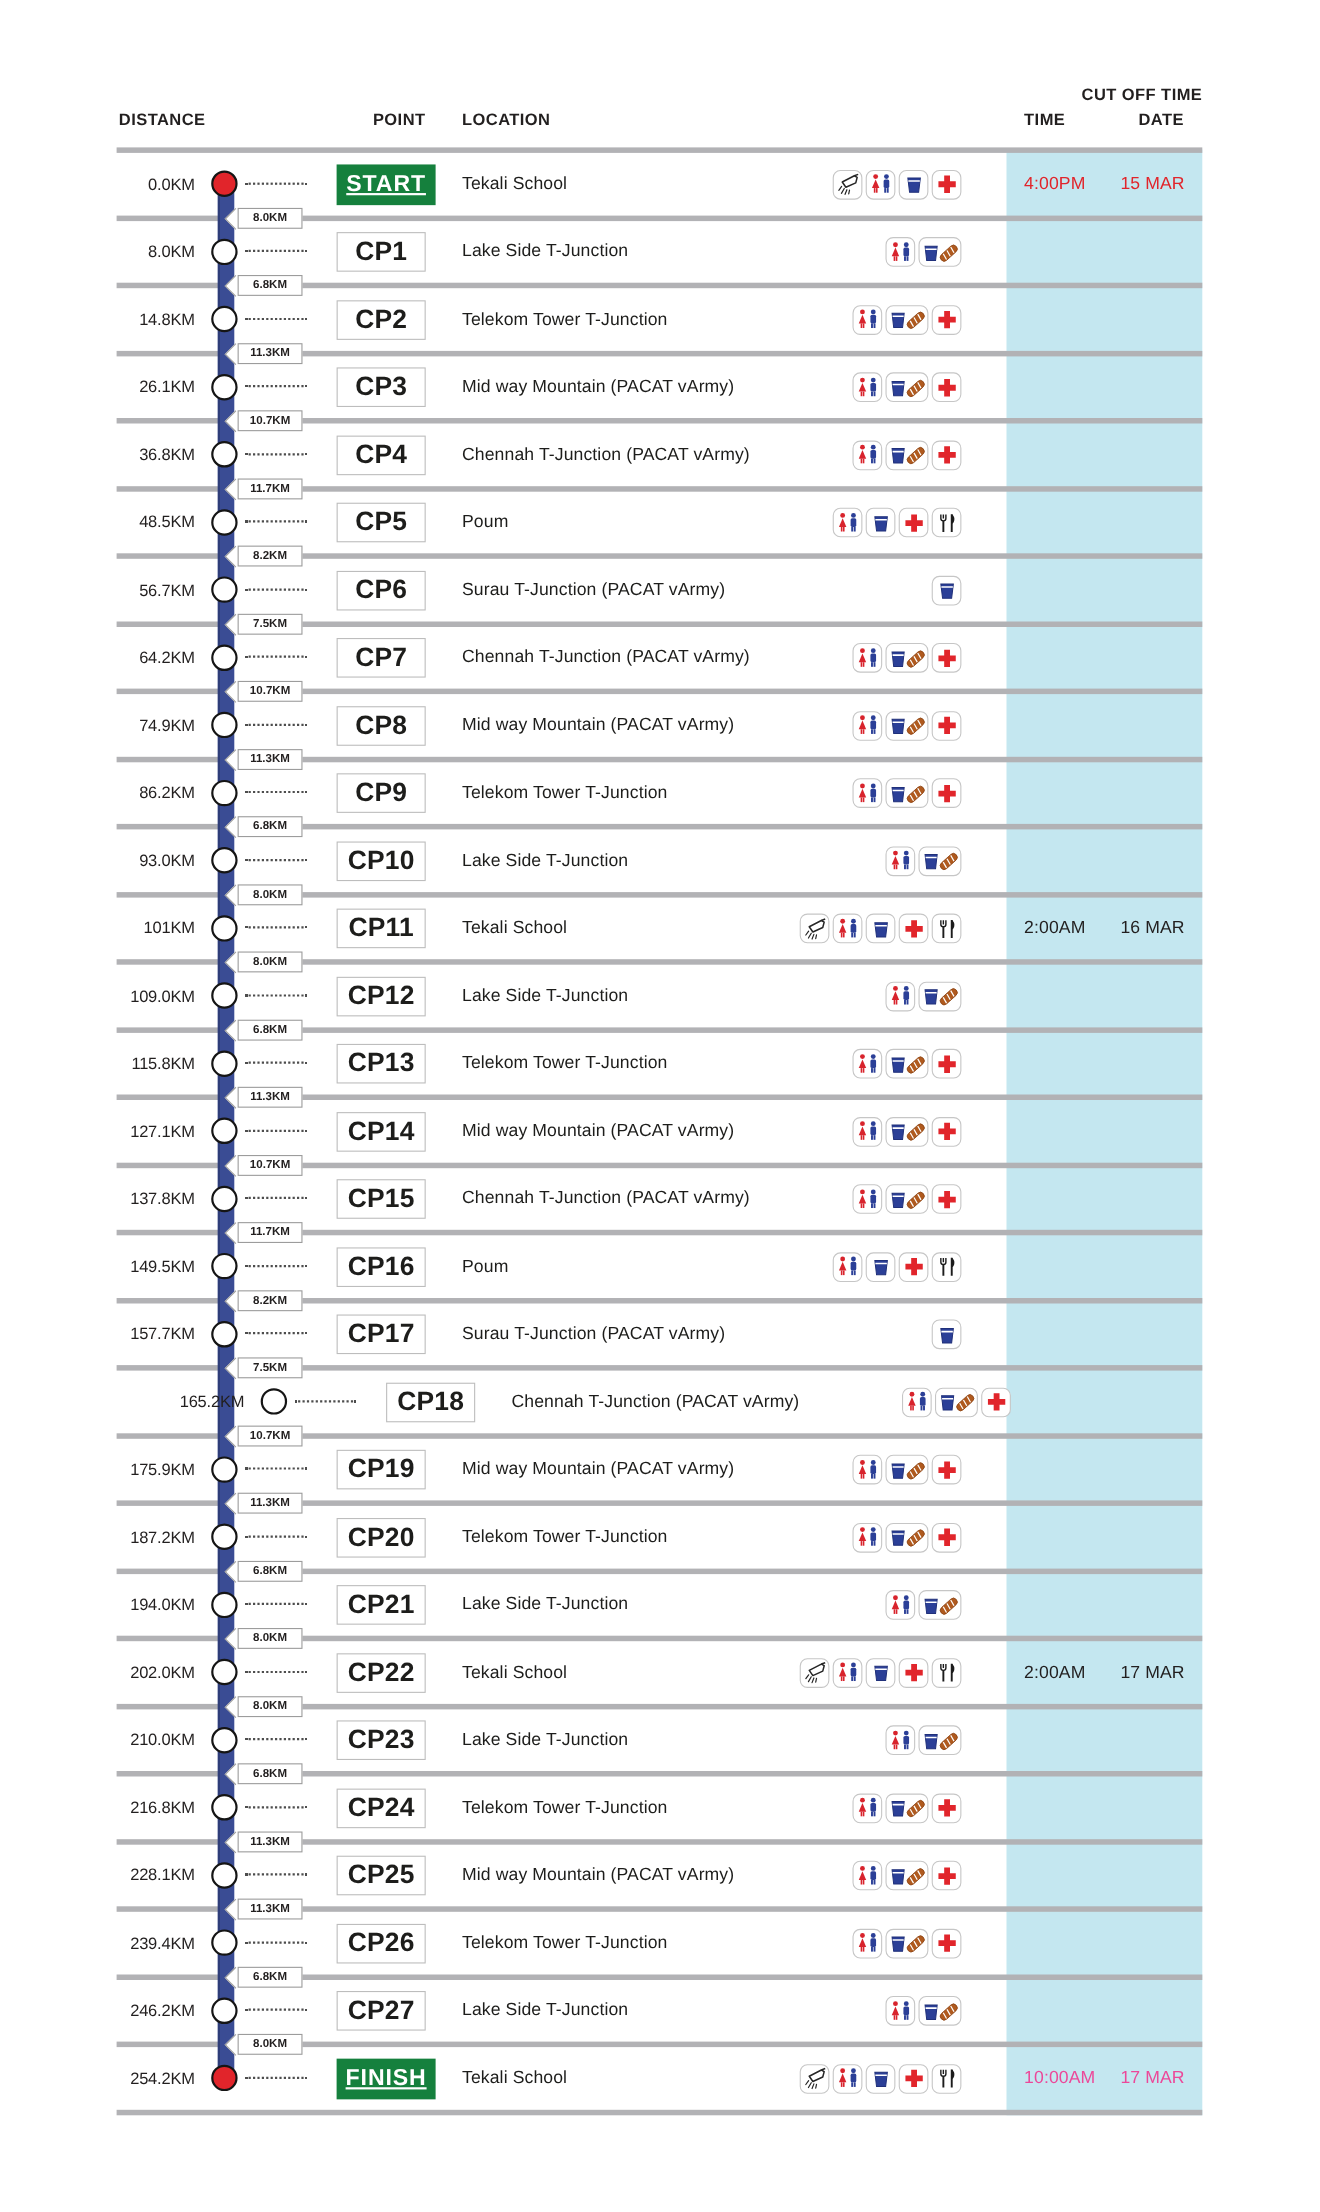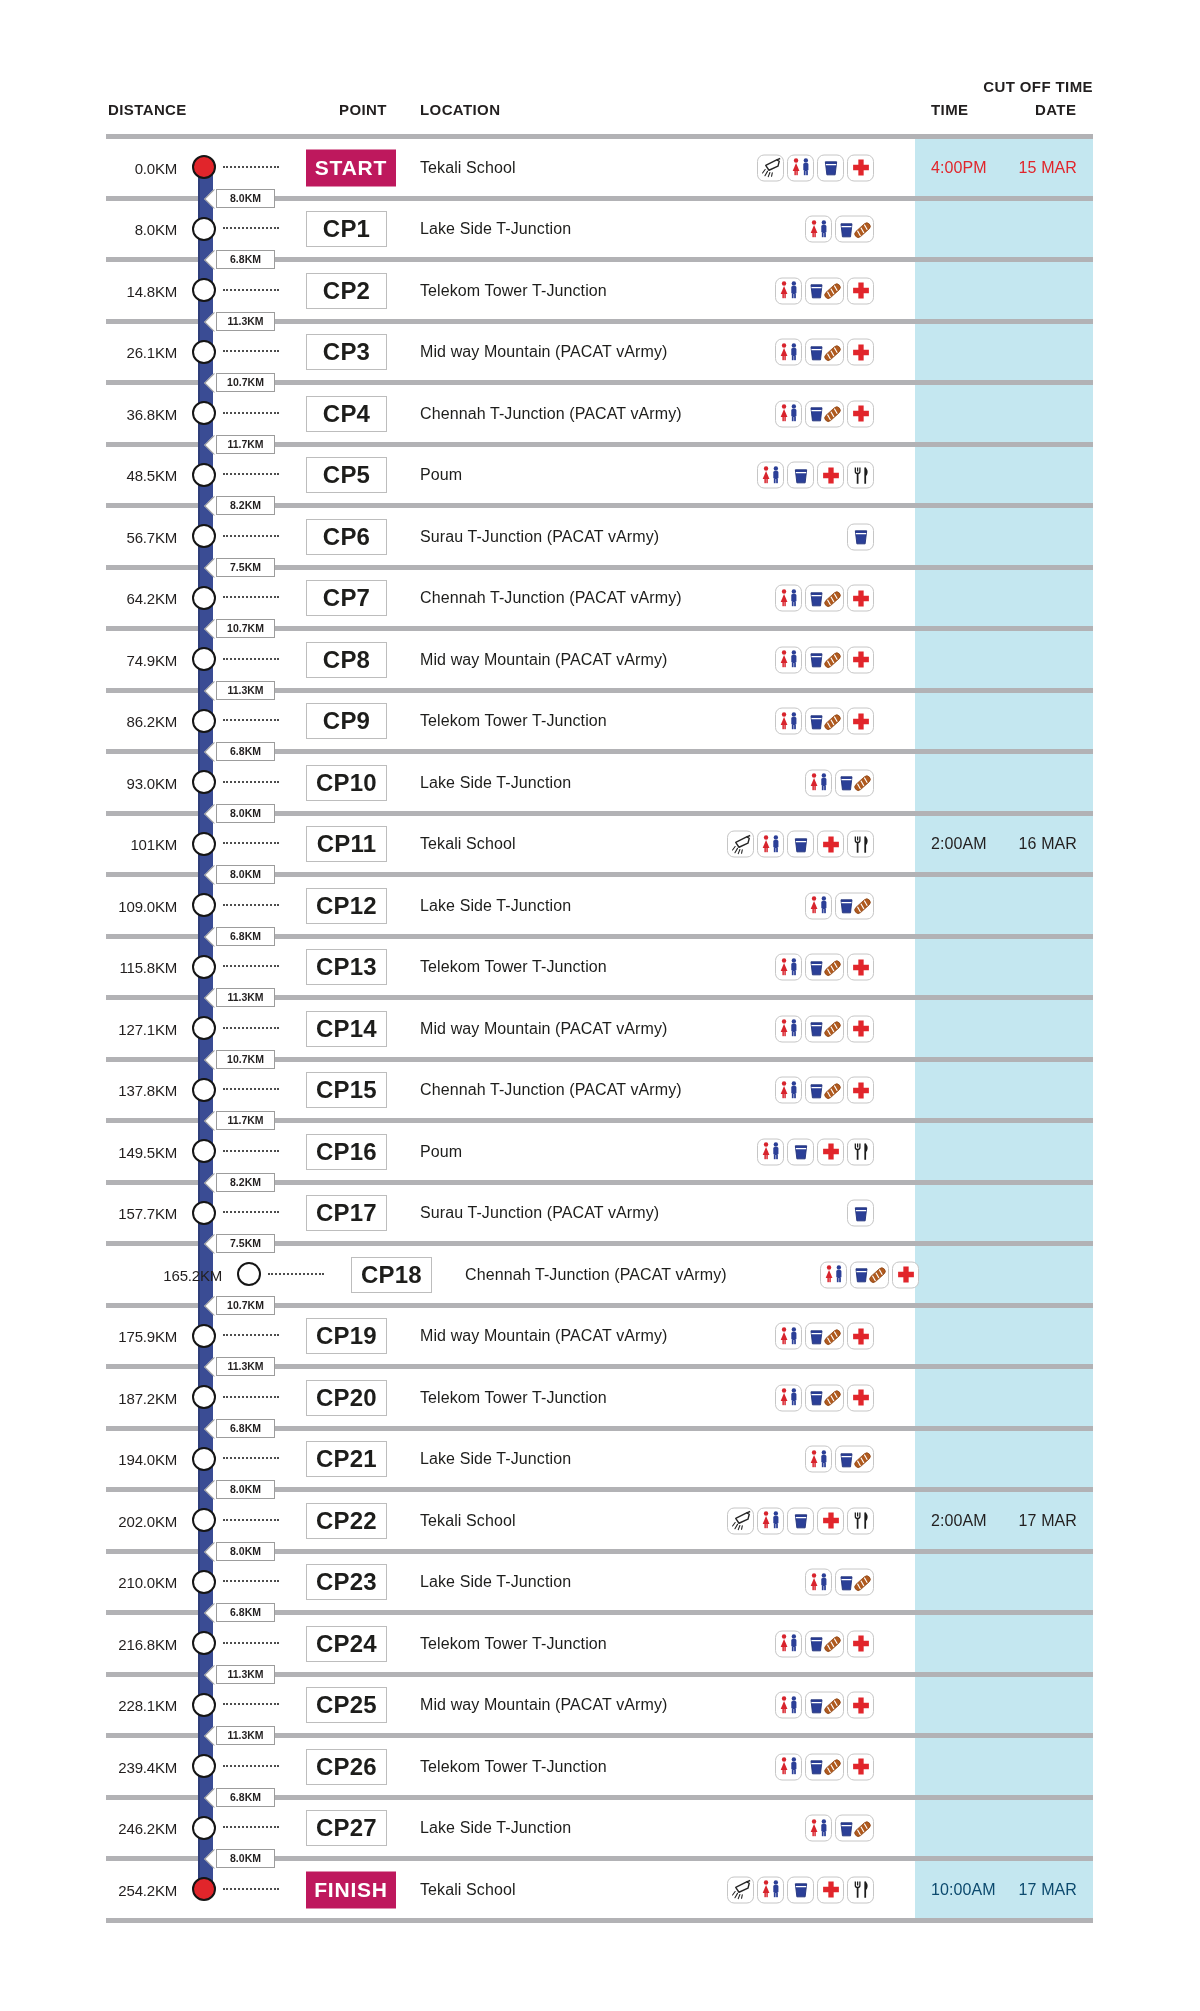--- a/index.html
+++ b/index.html
@@ -14,22 +14,22 @@
   .dist{position:absolute;left:50px;width:127px;top:50%;transform:translateY(-50%);
         text-align:right;font-size:15px;letter-spacing:-.2px;white-space:nowrap;}
   .leader{position:absolute;left:223px;width:56px;top:50%;margin-top:-2px;border-top:2.6px dotted #4d4d4d;}
   .node{position:absolute;left:192px;top:50%;width:20px;height:20px;margin-top:-12.5px;border-radius:50%;
         background:#fff;border:2.6px solid #151515;z-index:6;}
   .node.rednode{background:#e1252b;}
   .badge{position:absolute;left:306px;top:50%;transform:translateY(-50%);display:flex;
          align-items:center;justify-content:center;white-space:nowrap;z-index:4;}
   .badge.cp{width:79px;height:34px;background:#fff;border:1.6px solid #bdbdbd;
             font-weight:700;font-size:24px;letter-spacing:.2px;color:#1d1d1b;}
-  .badge.se{width:90px;height:37px;background:#be185d;border:none;color:#fff;
-            font-weight:700;font-size:21px;letter-spacing:.8px;}
+  .badge.se{width:90px;height:37px;background:#15803d;border:none;color:#fff;
+            font-weight:700;font-size:21px;letter-spacing:.8px;text-decoration:underline;}
   .loc{position:absolute;left:420px;top:50%;transform:translateY(-50%);font-size:16px;
        letter-spacing:.1px;color:#1d1d1b;white-space:nowrap;}
   .icons{position:absolute;right:326px;top:50%;transform:translateY(-50%);display:flex;gap:3px;}
   .ibox{width:25px;height:25px;background:#fff;border:1.6px solid #c6c6c6;border-radius:7px;
         display:flex;align-items:center;justify-content:center;}
   .ibox.wide{width:37px;}
   .ibox svg{display:block;}
   .cutoff{position:absolute;left:915px;width:178px;top:50%;transform:translateY(-50%);
           display:flex;justify-content:space-between;padding:0 16px;box-sizing:border-box;
           font-size:16px;letter-spacing:.1px;white-space:nowrap;}
@@ -1447,19 +1447,19 @@
     <g stroke="#1c1c1c" stroke-width="1.4" fill="none">
       <path d="M5.8,3.4 V7.6 Q5.8,9.8 8.3,9.8 Q10.8,9.8 10.8,7.6 V3.4"></path>
       <line x1="8.3" y1="3.4" x2="8.3" y2="7.6"></line>
     </g>
     <line x1="8.3" y1="9.8" x2="8.3" y2="21" stroke="#1c1c1c" stroke-width="1.9"></line>
     <path d="M16.6,3.2 C19.8,5.2 20,9.6 17.6,12.4 L16.6,12.4 Z" fill="#1c1c1c"></path>
     <line x1="16.6" y1="3.2" x2="16.6" y2="21" stroke="#1c1c1c" stroke-width="1.9"></line>
             </svg>
           </span>
         </div>
-        <div class="cutoff" style="color:#0c4a6e">
+        <div class="cutoff" style="color:#ec4899">
           <span>10:00AM</span>
           <span>17 MAR</span>
         </div>
       </div>
     </div>
 </div>
 
 </body></html>

